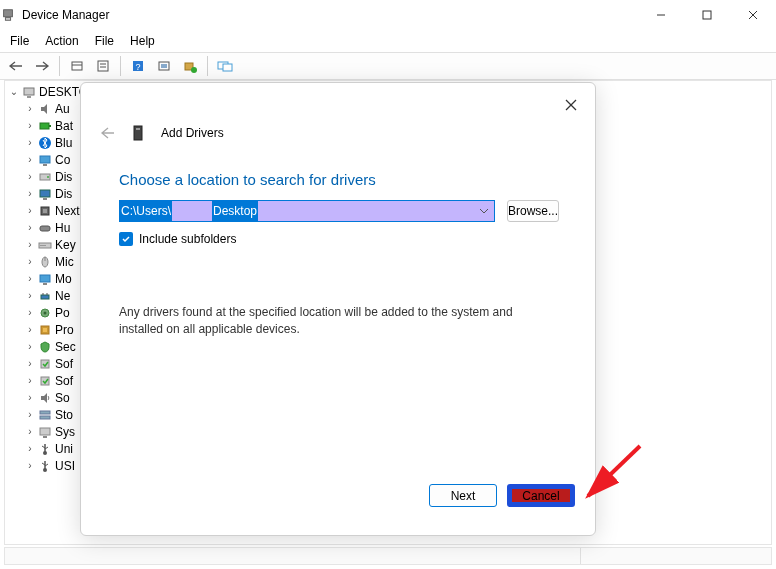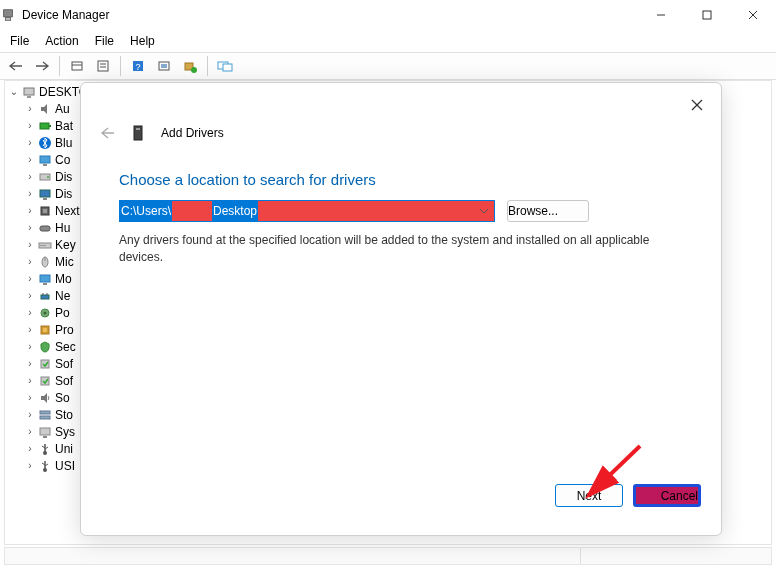--- a/index.html
+++ b/index.html
@@ -24,43 +24,43 @@
 
 .content-area { position: absolute; top: 80px; left: 4px; right: 4px; bottom: 24px; border: 1px solid #e5e5e5; background: #fff; overflow: hidden; }
 .tree { padding: 2px 0; font-size: 12px; color: #000; }
 .tree-row { display: flex; align-items: center; height: 17px; white-space: nowrap; }
 .tree-expander { width: 14px; text-align: center; color: #555; font-size: 10px; user-select:none;}
 .tree-icon { width: 16px; height: 16px; margin-right: 2px; display:inline-flex; align-items:center; justify-content:center; }
 .tree-root { padding-left: 2px; }
 .tree-child { padding-left: 18px; }
 
 
-.dialog { position: absolute; left: 80px; top: 82px; width: 642px; height: 454px; background: #fff; border: 1px solid #cfcfcf; border-radius: 6px; box-shadow: 0 4px 24px rgba(0,0,0,0.15); }
+.dialog { position: absolute; left: 80px; top: 82px; width: 516px; height: 454px; background: #fff; border: 1px solid #cfcfcf; border-radius: 6px; box-shadow: 0 4px 24px rgba(0,0,0,0.15); }
 .dialog-close { position: absolute; right: 10px; top: 8px; width: 28px; height: 28px; display:flex;align-items:center;justify-content:center; font-size: 15px; color:#333; }
 .dialog-header { position: absolute; left: 16px; top: 40px; display: flex; align-items: center; gap: 14px; }
 .dialog-back { width: 20px; height: 20px; display:flex;align-items:center;justify-content:center; color:#777; }
 .dialog-title-icon { width:16px; height:16px; }
 .dialog-title { font-size: 12px; color: #000; }
 
 .dialog-body { position: absolute; left: 38px; top: 88px; right: 38px; }
 .dialog-heading { font-size: 15px; color: #0063B1; margin-bottom: 12px; }
 .path-row { display: flex; align-items: center; gap: 12px; margin-bottom: 10px; }
-.path-combo { flex: 0 0 376px; height: 22px; border: 1px solid #0078D7; display: flex; align-items: center; position: relative; background:#ef4444; }
+.path-combo { flex: 0 0 376px; height: 22px; border: 1px solid #0078D7; display: flex; align-items: center; position: relative; background:#c4b5fd; }
 .path-combo .sel-part { background: #0078D7; color: #fff; padding: 0 1px; font-size: 12px; height: 100%; display:flex; align-items:center; }
 .path-combo .gap-part { font-size:12px; color:#fff; background:#fff; padding: 0 20px; }
 .path-combo .dd { position:absolute; right:2px; top:2px; width:16px; height:16px; display:flex;align-items:center;justify-content:center; color:#555; }
 .browse-btn { width: 82px; height: 22px; border: 1px solid #c8c8c8; background: #fdfdfd; border-radius: 3px; font-size: 12px; display:flex;align-items:center;justify-content:flex-start; }
 .check-row { display:flex; align-items:center; gap:6px; font-size:12px; margin-bottom: 58px; }
 .check-row .cbox { width:14px; height:14px; background:#0078D7; border-radius:2px; display:flex;align-items:center;justify-content:center; color:#fff; font-size:10px; }
 .info-text { font-size: 12px; color: #333; line-height: 1.4; max-width: 560px; }
 
 .dialog-footer { position: absolute; right: 20px; bottom: 28px; display:flex; gap: 10px; }
 .btn { width: 68px; height: 23px; border-radius: 3px; font-size: 12px; display:flex; align-items:center; justify-content:center; }
 .btn-primary { border: 1px solid #0078D7; background: #fdfdfd; }
-.btn-secondary { border: 3px solid #1d4ed8; background: #be185d; justify-content: flex-end; }
+.btn-secondary { border: 5px solid #1d4ed8; background: #b91c1c; }
 
 
 .statusbar { position:absolute; left:4px; right:4px; bottom:4px; height:18px; border:1px solid #e5e5e5; background:#fafafa; }
 .statusbar .divider { position:absolute; right:190px; top:0; bottom:0; width:1px; background:#e0e0e0; }
 
 
 .arrow-annot { position: absolute; left: 576px; top: 438px; pointer-events: none; }
 </style>
 </head>
 <body>
@@ -432,20 +432,28 @@
           <svg width="10" height="8">
               <path d="M1 2 L5 6 L9 2" fill="none" stroke="#555" stroke-width="1"></path>
             </svg>
         </span>
       </div>
       <div class="browse-btn">
         <span>Browse...</span>
       </div>
     </div>
 
+    <div class="check-row">
+      <span class="cbox">
+        <svg width="10" height="10">
+            <path d="M2 5 L4 7 L8 3" fill="none" stroke="#fff" stroke-width="1.5"></path>
+          </svg>
+      </span>
+      <span>Include subfolders</span>
+    </div>
 
     <div class="info-text">Any drivers found at the specified location will be added to the system and installed on all applicable devices.</div>
   </div>
 
   <div class="dialog-footer">
     <div class="btn btn-primary">
       <span>Next</span>
     </div>
     <div class="btn btn-secondary">
       <span>Cancel</span>

